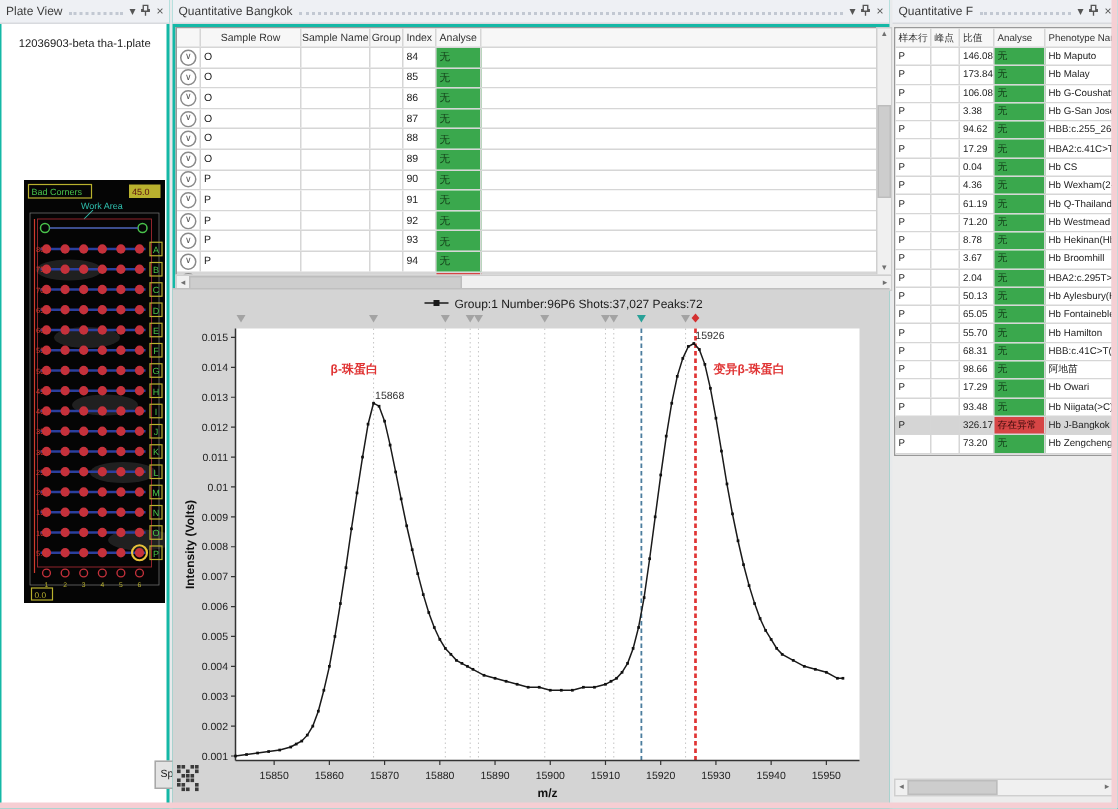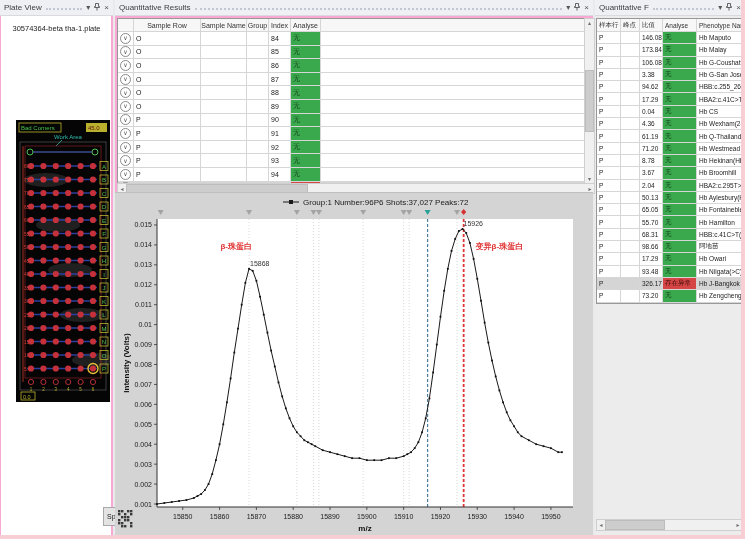--- a/index.html
+++ b/index.html
@@ -1,18 +1,18 @@
 <!DOCTYPE html>
 <html><head>
 <meta charset="utf-8">
 <style>
   html,body{margin:0;padding:0;background:#dcdcdc;}
   #app{position:relative;width:745px;height:539px;background:#e8eaec;overflow:hidden;
        font-family:"Liberation Sans",sans-serif;color:#222;}
-  .panel{position:absolute;background:#f9a8d4;}
+  .panel{position:absolute;background:#14b8a6;}
   .titlebar{position:absolute;left:0;top:0;right:0;height:15px;display:flex;align-items:center;
             gap:4px;padding:0 4px;background:#eef0f4;border-bottom:1px solid #d8dade;
             font-size:8px;color:#3c3c3c;white-space:nowrap;}
   .handle{flex:1;height:0;border-top:2px dotted #c2c8d2;margin-top:2px;}
   .tbi{font-size:8px;line-height:8px;color:#555;cursor:default;}
   .content{position:absolute;background:#fff;border:1px solid #c6c6c6;}
   
   .gtable{position:absolute;background:#fff;border:1px solid #989898;font-size:7px;}
   .trow{display:grid;border-bottom:1px solid #d6d6d6;background:#fff;}
   .trow.sel{background:#d5d5d5;}
@@ -50,21 +50,21 @@
     <div class="titlebar">
       <span>Plate View</span>
       <span class="handle"></span>
       <span class="tbi">▾</span>
       <span class="tbi"><svg width="6" height="8" viewBox="0 0 6 8">
             <path d="M1.5 0.5h3v3h1v1h-5v-1h1zM3 4.5v3" stroke="#555" stroke-width="0.9" fill="none"></path>
           </svg></span>
       <span class="tbi">×</span>
     </div>
     <div class="content" style="left:1px;top:16px;width:110px;height:521px;border:none;"></div>
-    <div style="position:absolute;left:0;top:24px;width:113px;text-align:center;font-size:7.5px;color:#222;">30574364-beta tha-1.plate</div>
+    <div style="position:absolute;left:0;top:24px;width:113px;text-align:center;font-size:7.5px;color:#222;">12036903-beta tha-1.plate</div>
     <svg id="plate-svg" style="position:absolute;left:16px;top:120px;" width="94" height="282" viewBox="0 0 94 282">
         <rect x="0" y="0" width="94" height="282" fill="#050505"></rect>
         <ellipse cx="30" cy="60" rx="22" ry="7" fill="#9a9a9a" opacity="0.18"></ellipse>
         <ellipse cx="42" cy="105" rx="22" ry="7" fill="#9a9a9a" opacity="0.18"></ellipse>
         <ellipse cx="54" cy="150" rx="22" ry="7" fill="#9a9a9a" opacity="0.18"></ellipse>
         <ellipse cx="66" cy="195" rx="22" ry="7" fill="#9a9a9a" opacity="0.18"></ellipse>
         <ellipse cx="78" cy="240" rx="22" ry="7" fill="#9a9a9a" opacity="0.18"></ellipse>
         <rect x="3" y="3" width="42" height="9" fill="none" stroke="#b9b12e" stroke-width="0.8"></rect>
         <text x="5" y="10" font-size="6" fill="#49c24b" font-family="&quot;Liberation Sans&quot;,sans-serif">Bad Corners</text>
         <text x="38" y="19" font-size="6" fill="#2fbfae" font-family="&quot;Liberation Sans&quot;,sans-serif">Work Area</text>
@@ -253,21 +253,21 @@
         <rect x="5" y="272" width="14" height="8" fill="none" stroke="#b9b12e" stroke-width="0.8"></rect>
         <text x="7" y="278.5" font-size="5.5" fill="#b9b12e" font-family="&quot;Liberation Sans&quot;,sans-serif">0.0</text>
       </svg>
     <div id="side-button">
       <span>Sp</span>
     </div>
   </div>
 
   <div class="panel" style="left:115px;top:0;width:478px;height:539px;">
     <div class="titlebar">
-      <span>Quantitative Results</span>
+      <span>Quantitative Bangkok</span>
       <span class="handle"></span>
       <span class="tbi">▾</span>
       <span class="tbi"><svg width="6" height="8" viewBox="0 0 6 8">
             <path d="M1.5 0.5h3v3h1v1h-5v-1h1zM3 4.5v3" stroke="#555" stroke-width="0.9" fill="none"></path>
           </svg></span>
       <span class="tbi">×</span>
     </div>
 
     <div id="qr-table" class="gtable" style="left:2px;top:18px;width:467px;">
         <div class="trow thead" style="grid-template-columns: 16px 67px 46px 22px 22px 30px auto; height: 12px;">

